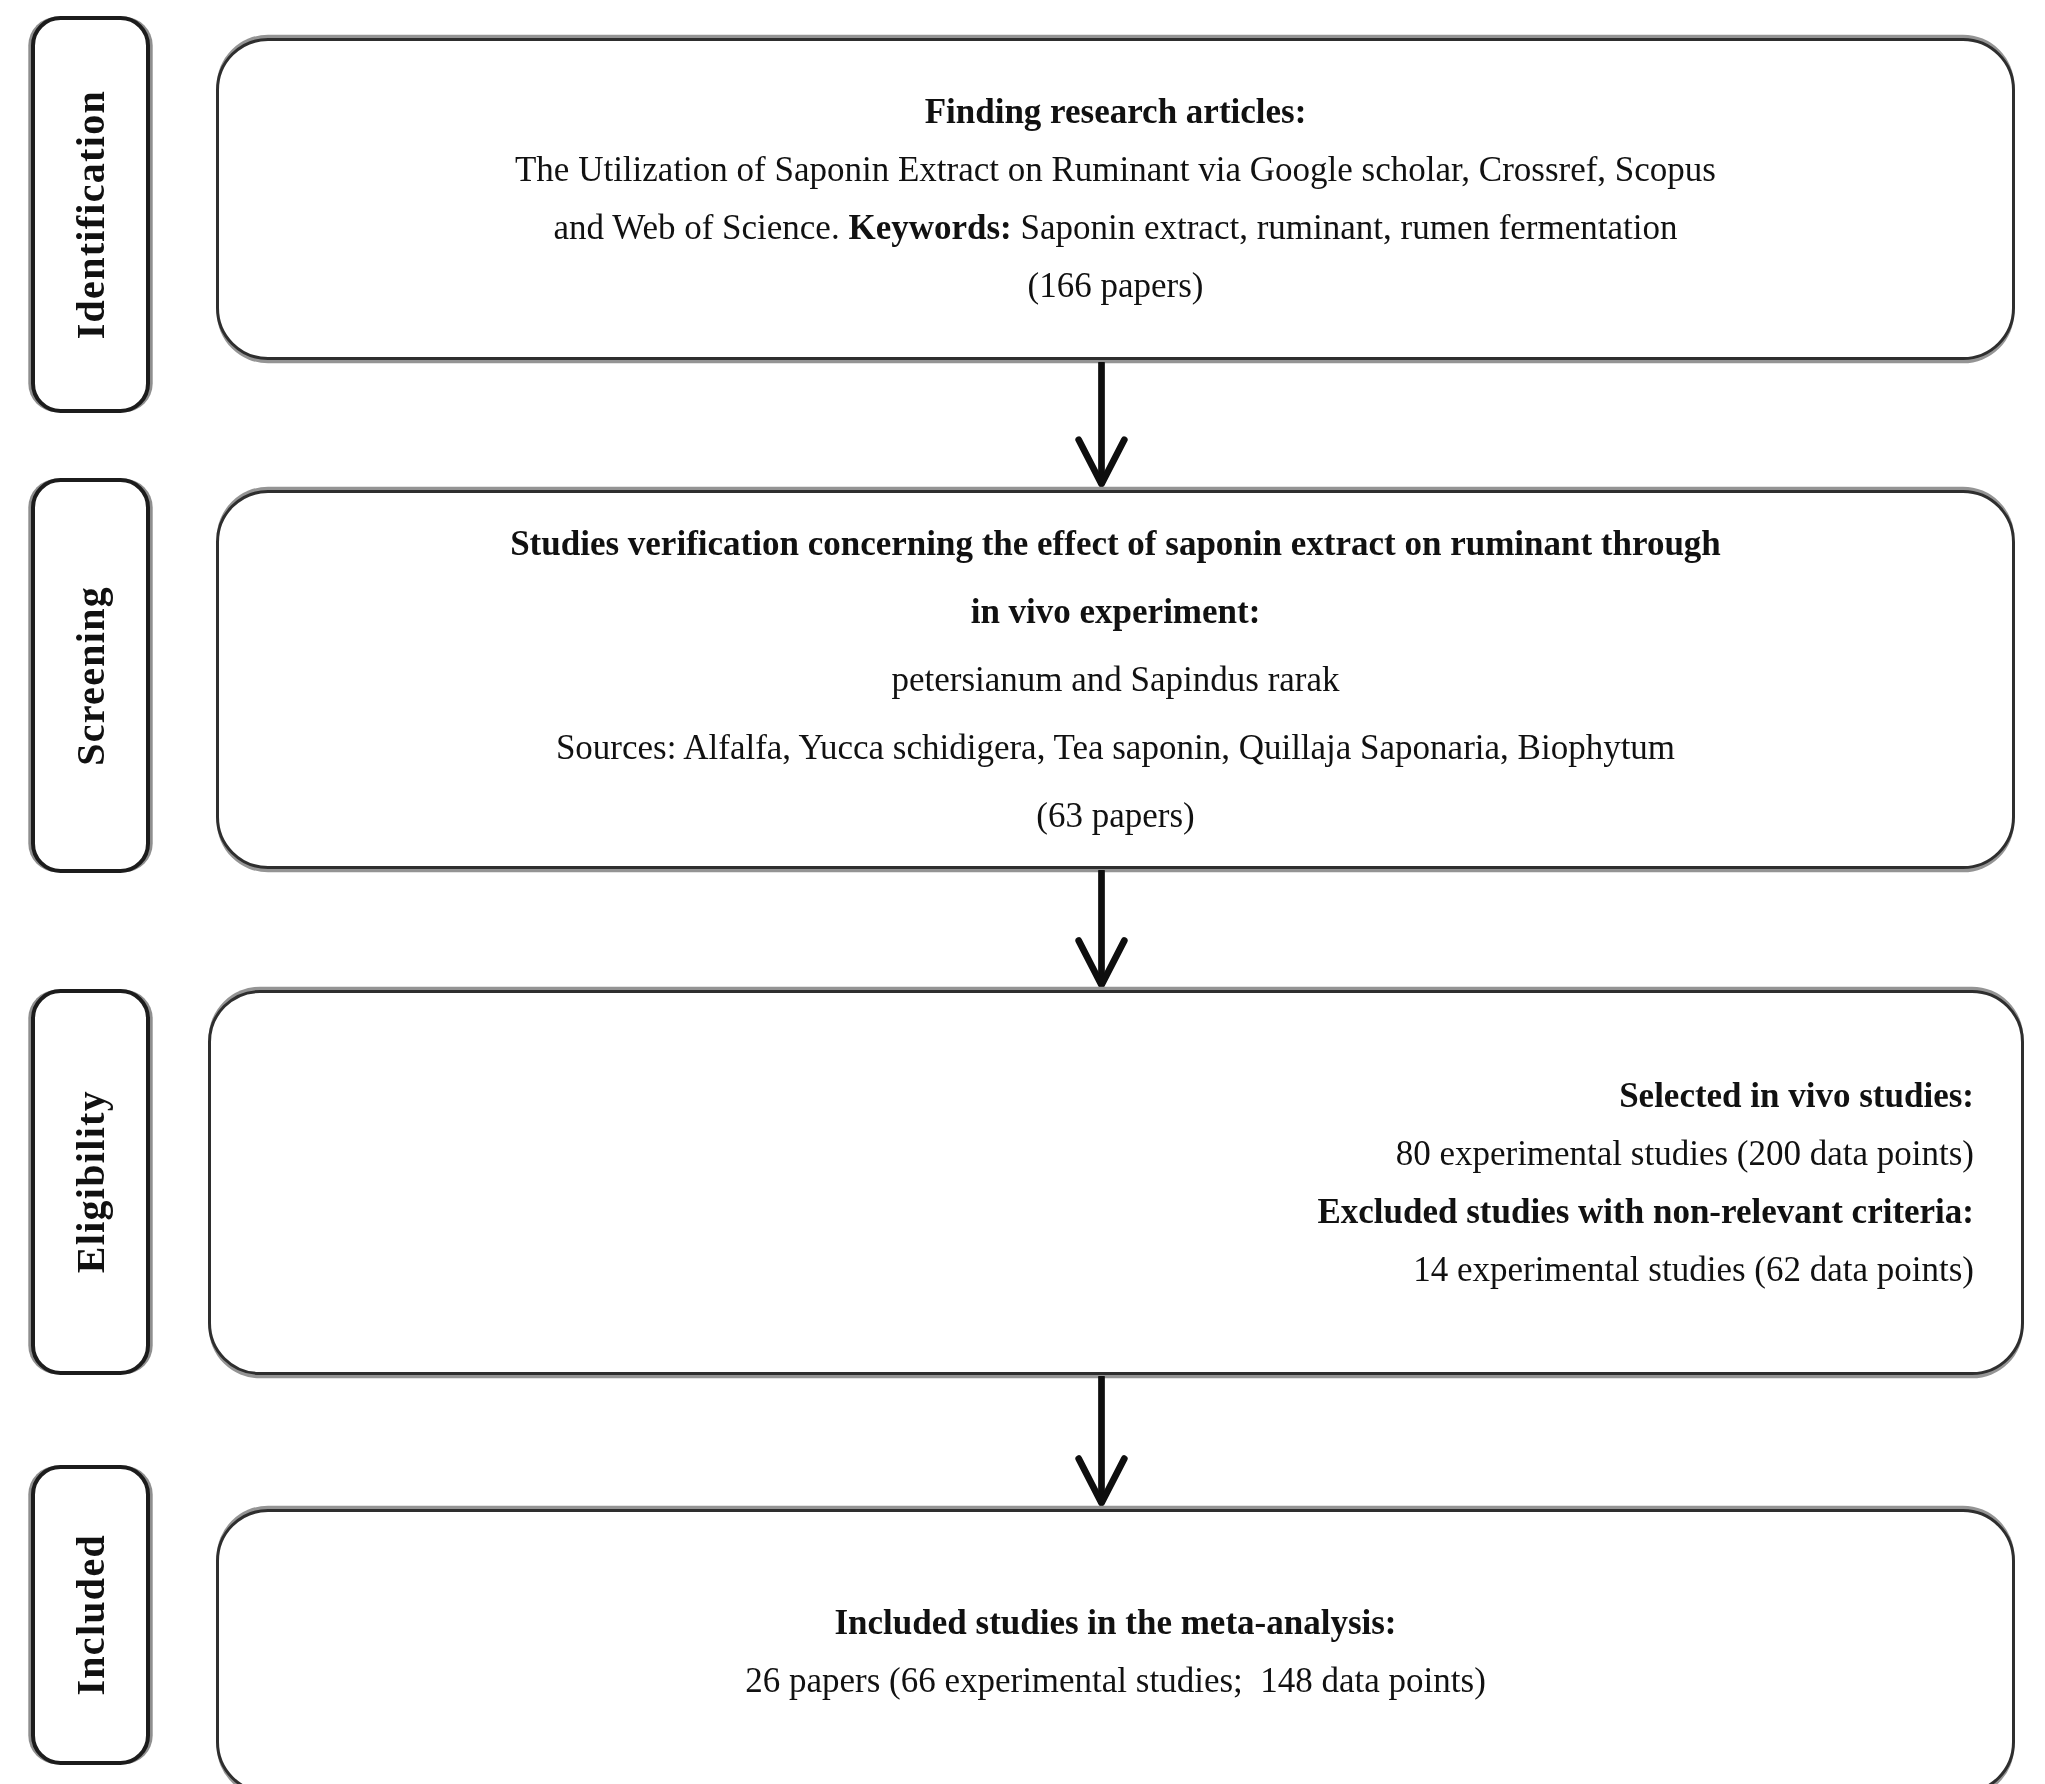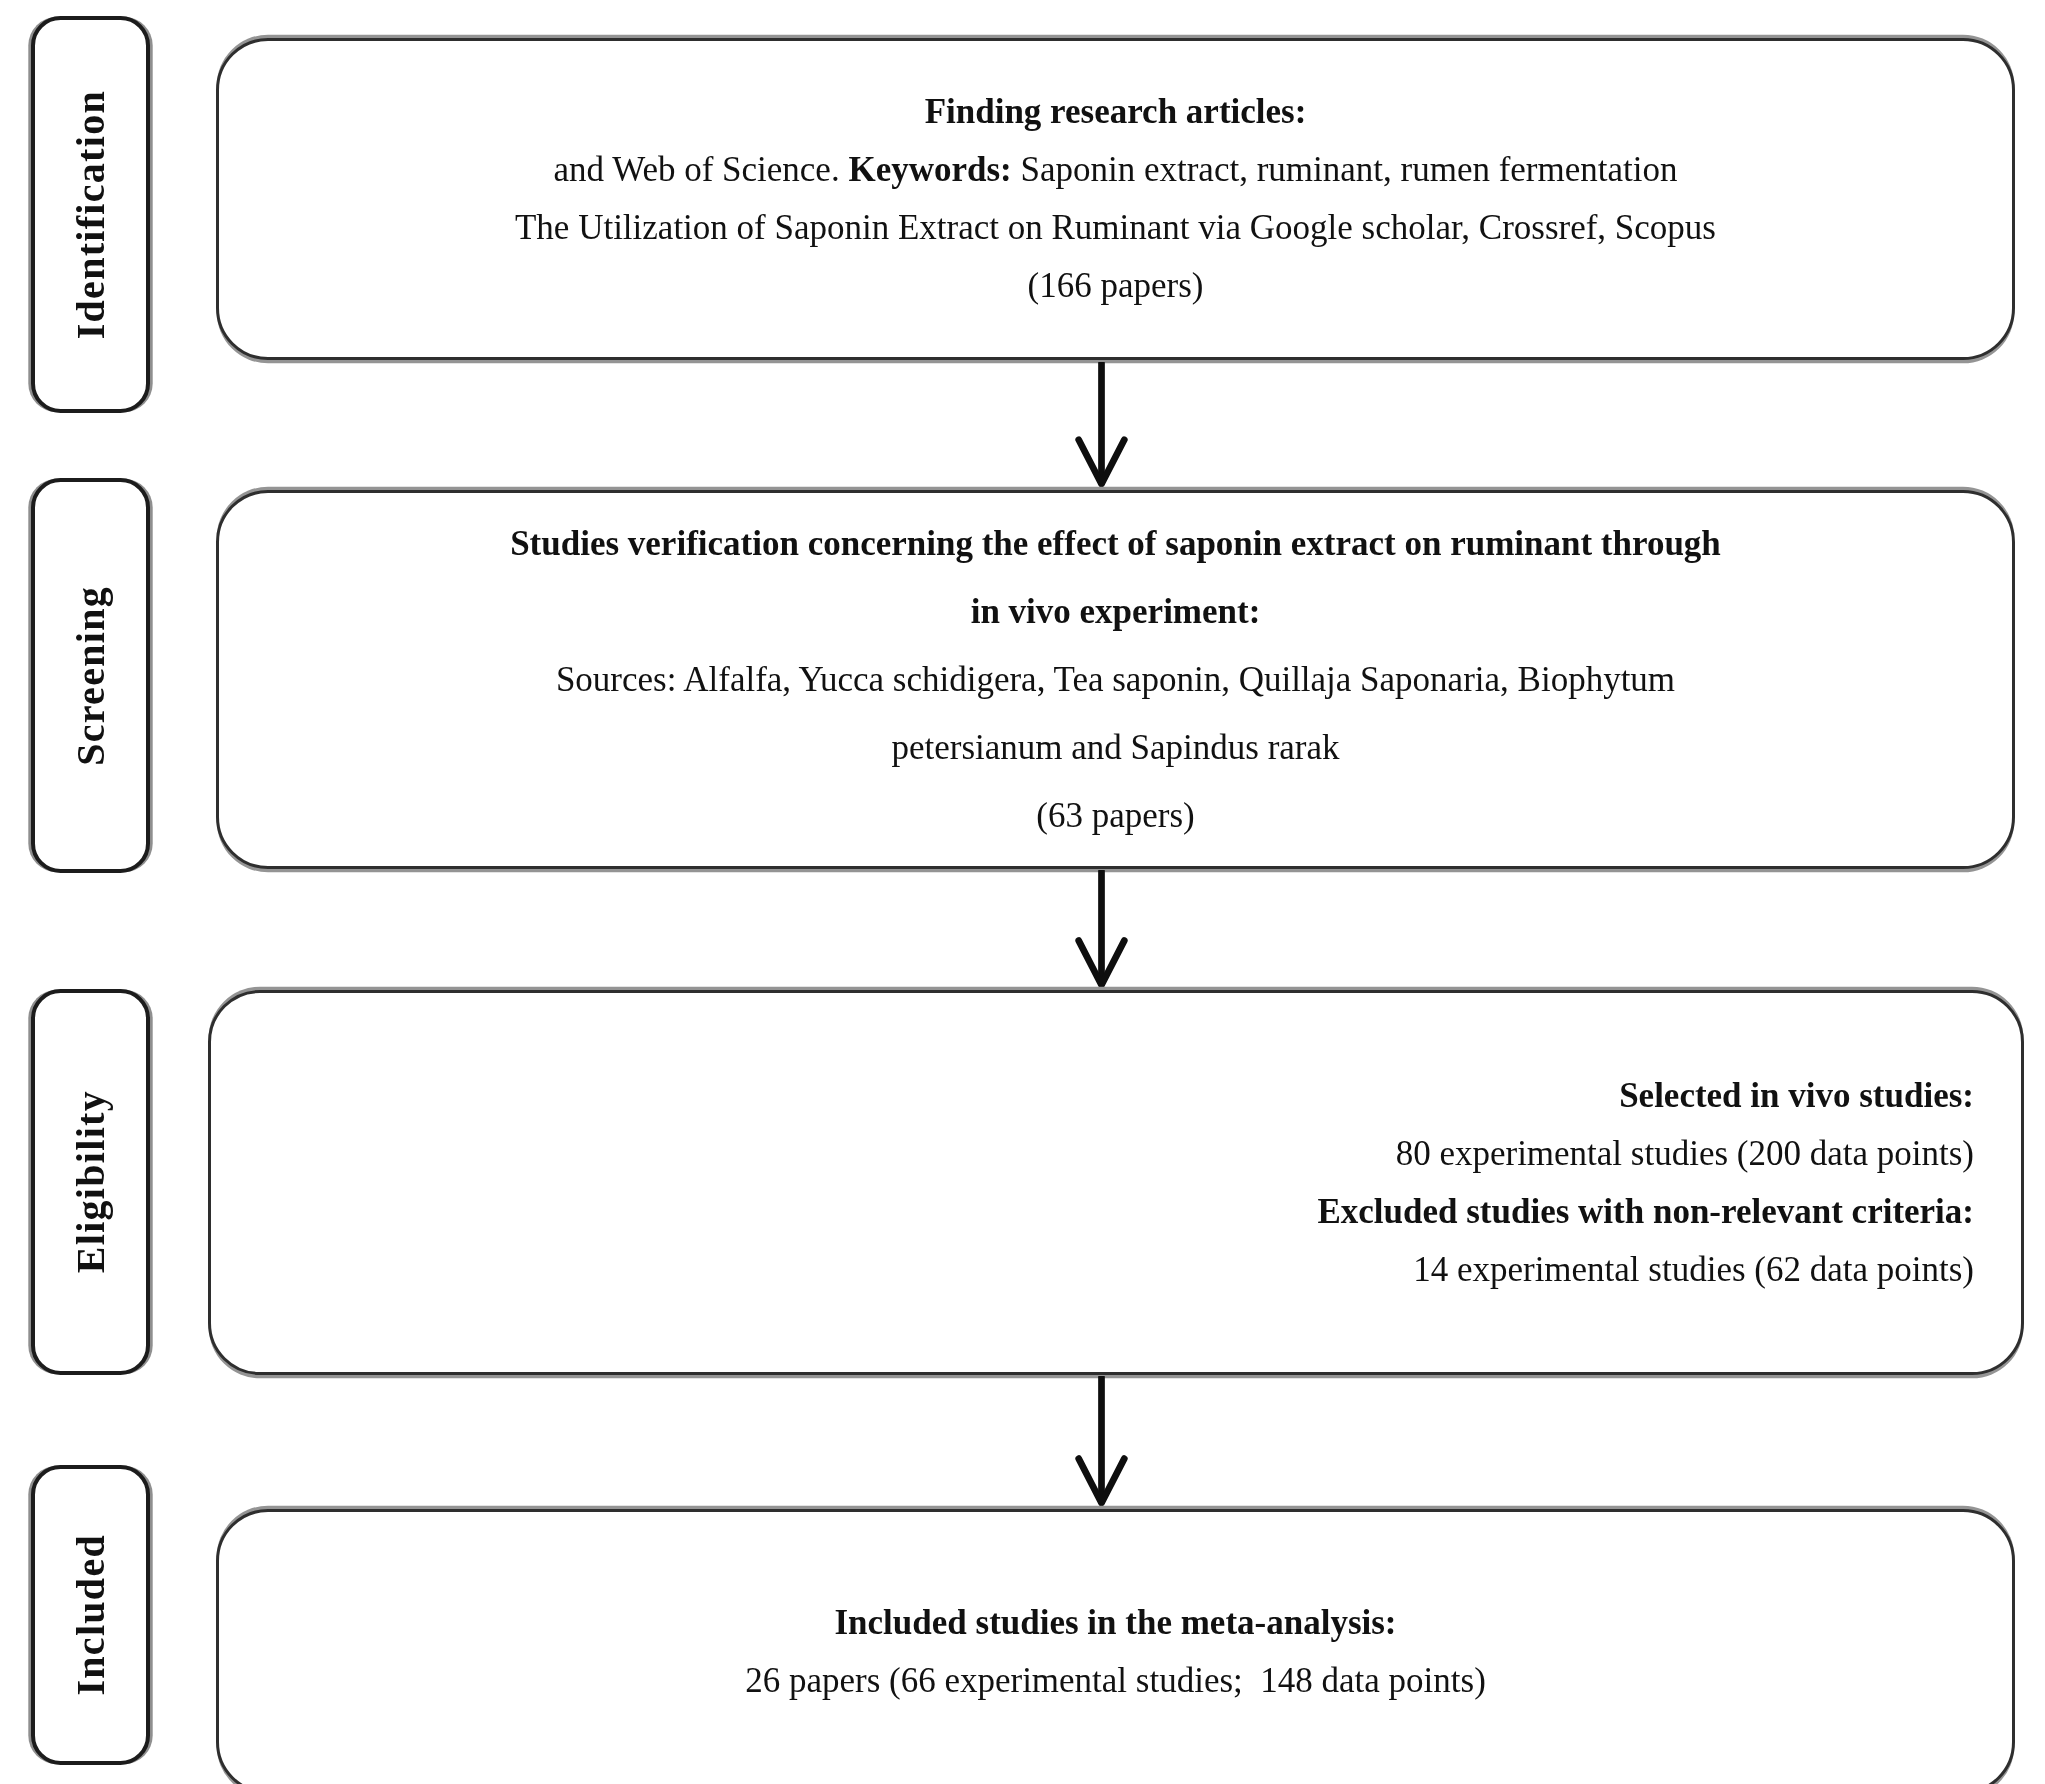--- a/index.html
+++ b/index.html
@@ -104,35 +104,35 @@
   </div>
   <div class="side-tab tab-eligibility">
     <span class="vtext">Eligibility</span>
   </div>
   <div class="side-tab tab-included">
     <span class="vtext">Included</span>
   </div>
 
   <section class="flow-box box-finding">
     <div class="line bold">Finding research articles:</div>
+    <div class="line">The Utilization of Saponin Extract on Ruminant via Google scholar, Crossref, Scopus</div>
     <div class="line"><span>and Web of Science. </span><span class="bold">Keywords:</span><span> Saponin extract, ruminant, rumen fermentation</span></div>
-    <div class="line">The Utilization of Saponin Extract on Ruminant via Google scholar, Crossref, Scopus</div>
     <div class="line">(166 papers)</div>
   </section>
 
   <svg class="arrow arrow-1" viewBox="0 0 88 188" preserveAspectRatio="none" aria-hidden="true">
     <line x1="44" y1="2" x2="44" y2="180"></line>
     <path d="M10 116 L44 182 L78 116"></path>
   </svg>
 
   <section class="flow-box box-screening">
     <div class="line bold">Studies verification concerning the effect of saponin extract on ruminant through</div>
     <div class="line bold">in vivo experiment:</div>
+    <div class="line">petersianum and Sapindus rarak</div>
     <div class="line">Sources: Alfalfa, Yucca schidigera, Tea saponin, Quillaja Saponaria, Biophytum</div>
-    <div class="line">petersianum and Sapindus rarak</div>
     <div class="line">(63 papers)</div>
   </section>
 
   <svg class="arrow arrow-2" viewBox="0 0 88 177" preserveAspectRatio="none" aria-hidden="true">
     <line x1="44" y1="2" x2="44" y2="169"></line>
     <path d="M10 105 L44 171 L78 105"></path>
   </svg>
 
   <section class="flow-box box-eligibility">
     <div class="line bold">Selected in vivo studies:</div>

